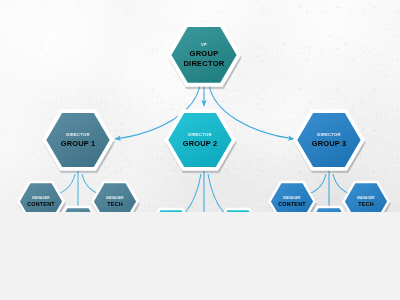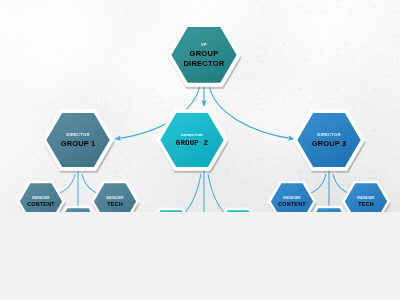--- a/index.html
+++ b/index.html
@@ -139,21 +139,21 @@
 
   <div class="hexwrap n-dir" style="left:42px;top:108px;">
     <div class="shadow"></div>
     <div class="ring" style="background: rgb(255, 255, 255);"></div>
     <div class="face" id="f-d0" style="background: linear-gradient(150deg, rgb(92, 143, 163) 0%, rgb(76, 127, 147) 52%, rgb(60, 111, 131) 100%);">
       <span class="lbl-top">DIRECTOR</span>
       <span class="lbl-main">GROUP 1</span>
     </div>
   </div>
 
-  <div class="hexwrap n-dir" style="left:156px;top:108px;font-family:Liberation Mono, monospace;">
+  <div class="hexwrap n-dir" style="left:164px;top:108px;">
     <div class="shadow"></div>
     <div class="ring" style="background: rgb(255, 255, 255);"></div>
     <div class="face" id="f-d1" style="background: linear-gradient(150deg, rgb(41, 197, 217) 0%, rgb(25, 181, 201) 52%, rgb(9, 165, 185) 100%);">
       <span class="lbl-top">DIRECTOR</span>
       <span class="lbl-main">GROUP 2</span>
     </div>
   </div>
 
   <div class="hexwrap n-dir" style="left:293px;top:108px;text-align:right;">
     <div class="shadow"></div>

